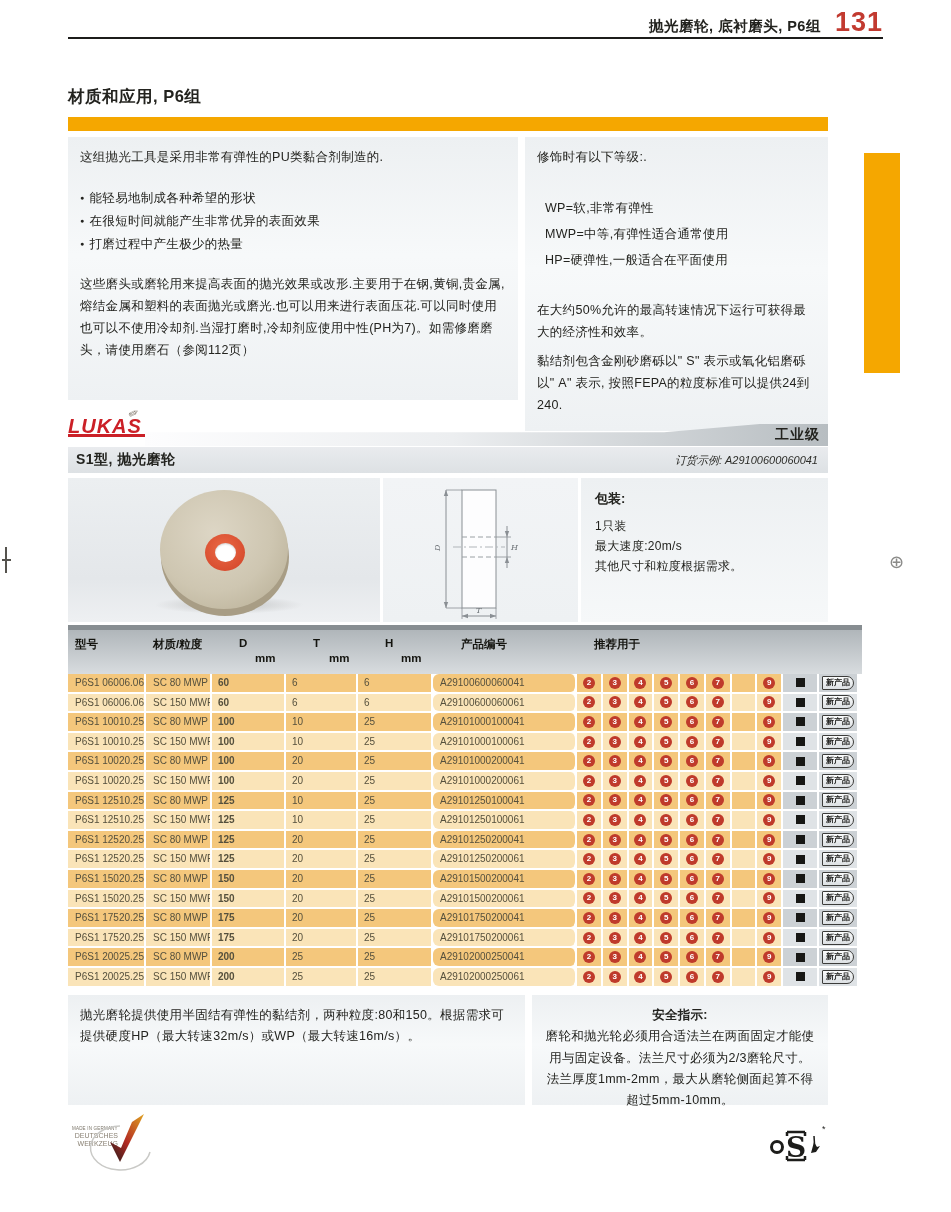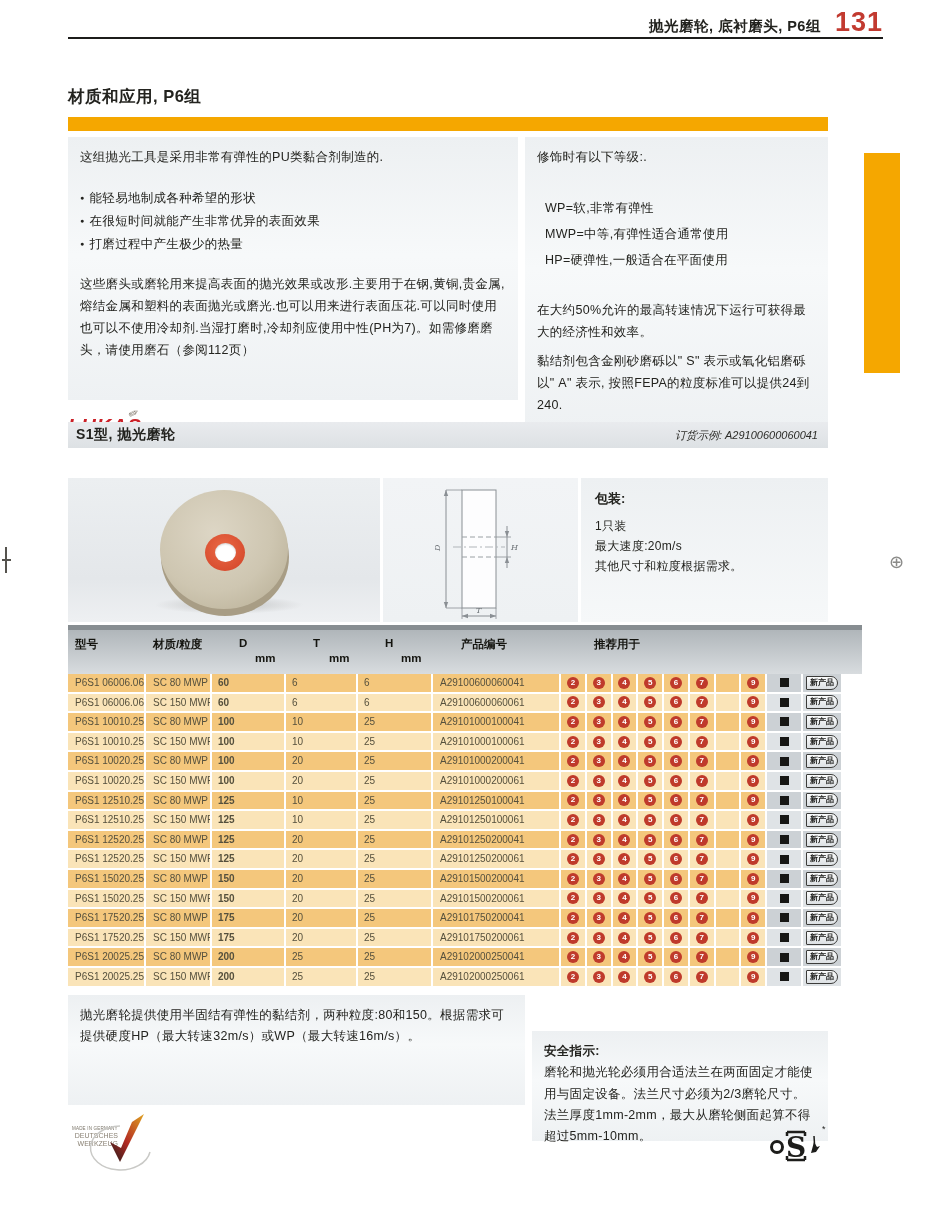--- a/index.html
+++ b/index.html
@@ -32,21 +32,21 @@
   
   .lukas{position:absolute;left:68px;top:416px;width:78px;height:30px;}
   .lukas .word{color:#cb2027;font-weight:bold;font-style:italic;font-size:20px;letter-spacing:1px;line-height:20px;}
   .lukas .underbar{height:3px;background:#cb2027;margin-top:-2px;}
   .lukas .tool{position:absolute;right:8px;top:-9px;font-size:12px;color:#8b8378;transform:rotate(18deg);}
   .grade-bar{position:absolute;left:145px;top:424px;width:683px;height:22px;
     background:linear-gradient(90deg,#fdfdfe 0%,#eceef0 45%,#b7bdc1 100%);
     clip-path:polygon(0 38%,76% 38%,90% 0,100% 0,100% 100%,0 100%);
     display:flex;align-items:flex-end;justify-content:flex-end;}
   .grade-bar span{font-size:14px;font-weight:bold;padding:0 8px 2px 0;letter-spacing:1px;}
-  .series-bar{position:absolute;left:68px;top:422px;width:760px;height:26px;
+  .series-bar{position:absolute;left:68px;top:447px;width:760px;height:26px;
     background:linear-gradient(180deg,#e9ebee,#dde1e4);display:flex;align-items:center;justify-content:space-between;box-sizing:border-box;padding:0 10px 0 8px;}
   .series-title{font-size:14px;font-weight:bold;letter-spacing:.5px;}
   .order-example{font-size:11px;font-style:italic;color:#2c2c28;}
 
   
   .panel-photo{position:absolute;left:68px;top:478px;width:312px;height:144px;background:linear-gradient(180deg,#eceff1,#e4e7ea 70%,#eef0f2);overflow:hidden;}
   .disc{position:absolute;left:92px;top:12px;width:130px;height:122px;}
   .disc .rim{position:absolute;left:1px;top:8px;width:128px;height:118px;border-radius:50%;background:#a89d85;}
   .disc .face{position:absolute;left:0;top:0;width:128px;height:119px;border-radius:50%;
     background:radial-gradient(circle at 42% 36%,#ddd6c5 0%,#cec6b1 55%,#bdb49c 85%,#b0a68d 100%);}
@@ -68,42 +68,42 @@
     background:linear-gradient(180deg,#b0b6ba,#d8dcdf);}
   .t-head .hcell{font-size:11.5px;font-weight:bold;color:#14140f;padding-top:7px;box-sizing:border-box;}
   .t-head .sub{display:block;font-weight:bold;margin-top:3px;padding-left:16px;}
   .t-row{display:flex;height:17.6px;margin-bottom:2px;}
   .cell{box-sizing:border-box;font-size:10px;line-height:17.6px;color:#55503d;border-right:2px solid #ffffff;overflow:hidden;white-space:nowrap;}
   .c-model{width:78px;padding-left:7px;}
   .c-material{width:66px;padding-left:7px;}
   .c-d{width:74px;padding-left:6px;font-weight:bold;}
   .c-t{width:72px;padding-left:6px;}
   .c-h{width:75px;padding-left:6px;}
-  .c-code{width:128px;padding-left:7px;}
+  .c-code{width:144px;padding-left:7px;border-radius:6px;}
   .c-rec{width:206px;display:flex;padding:0;}
   .c-square{width:36px;display:flex;align-items:center;justify-content:center;}
   .c-badge{width:38px;border-right:none;display:flex;align-items:center;justify-content:center;}
   .r-odd  .cell{background:#f4c77c;}
   .r-even .cell{background:#fae4b8;}
   .r-odd  .c-square,.r-odd  .c-badge{background:#ccd1d5;}
   .r-even .c-square,.r-even .c-badge{background:#dfe3e6;}
   .slot{flex:1 1 0;display:flex;align-items:center;justify-content:center;border-right:2px solid #fff;}
   .slot:last-child{border-right:none;}
   .circ{width:12px;height:12px;border-radius:50%;background:#bf3a2b;color:#fff;font-size:8px;font-weight:bold;line-height:12px;text-align:center;display:block;}
   .sq{width:9px;height:9px;background:#171715;display:block;}
   .badge{height:12px;line-height:12px;font-size:8px;font-weight:bold;color:#1a1a18;padding:0 3px;
     background:linear-gradient(180deg,#fbfcfc,#dce0e3);border:1px solid #3c3c3a;border-radius:1px 7px 7px 1px;display:block;}
   
   .h-model{width:78px;padding-left:7px;} .h-material{width:87px;padding-left:7px;}
   .h-d{width:74px;padding-left:6px;} .h-t{width:72px;padding-left:6px;} .h-h{width:75px;padding-left:6px;}
   .h-code{width:128px;padding-left:7px;} .h-rec{width:206px;padding-left:12px;} .h-square{width:36px;} .h-badge{width:38px;}
 
   
   .note-left{position:absolute;left:68px;top:995px;width:457px;height:110px;padding:10px 12px;box-sizing:border-box;}
-  .note-right{position:absolute;left:532px;top:1031px;width:296px;height:110px;padding:10px 12px;box-sizing:border-box;}
+  .note-right{position:absolute;left:532px;top:995px;width:296px;height:110px;padding:10px 12px;box-sizing:border-box;text-align:center;}
   .note-left p,.note-right p{margin:0;font-size:12.5px;line-height:1.7;letter-spacing:.3px;}
   .note-title{font-size:12.5px;font-weight:bold;margin:0 0 8px;}
 
   
   .german-logo{position:absolute;left:72px;top:1110px;width:120px;height:75px;}
   .german-logo .txt1{position:absolute;left:0;top:16px;font-size:4.5px;color:#7a7468;letter-spacing:.2px;}
   .german-logo .txt2{position:absolute;left:0;top:22px;font-size:7px;color:#8a8274;line-height:1.15;text-align:right;width:46px;}
   .osa-logo{position:absolute;left:760px;top:1116px;width:80px;height:60px;}
 
   

